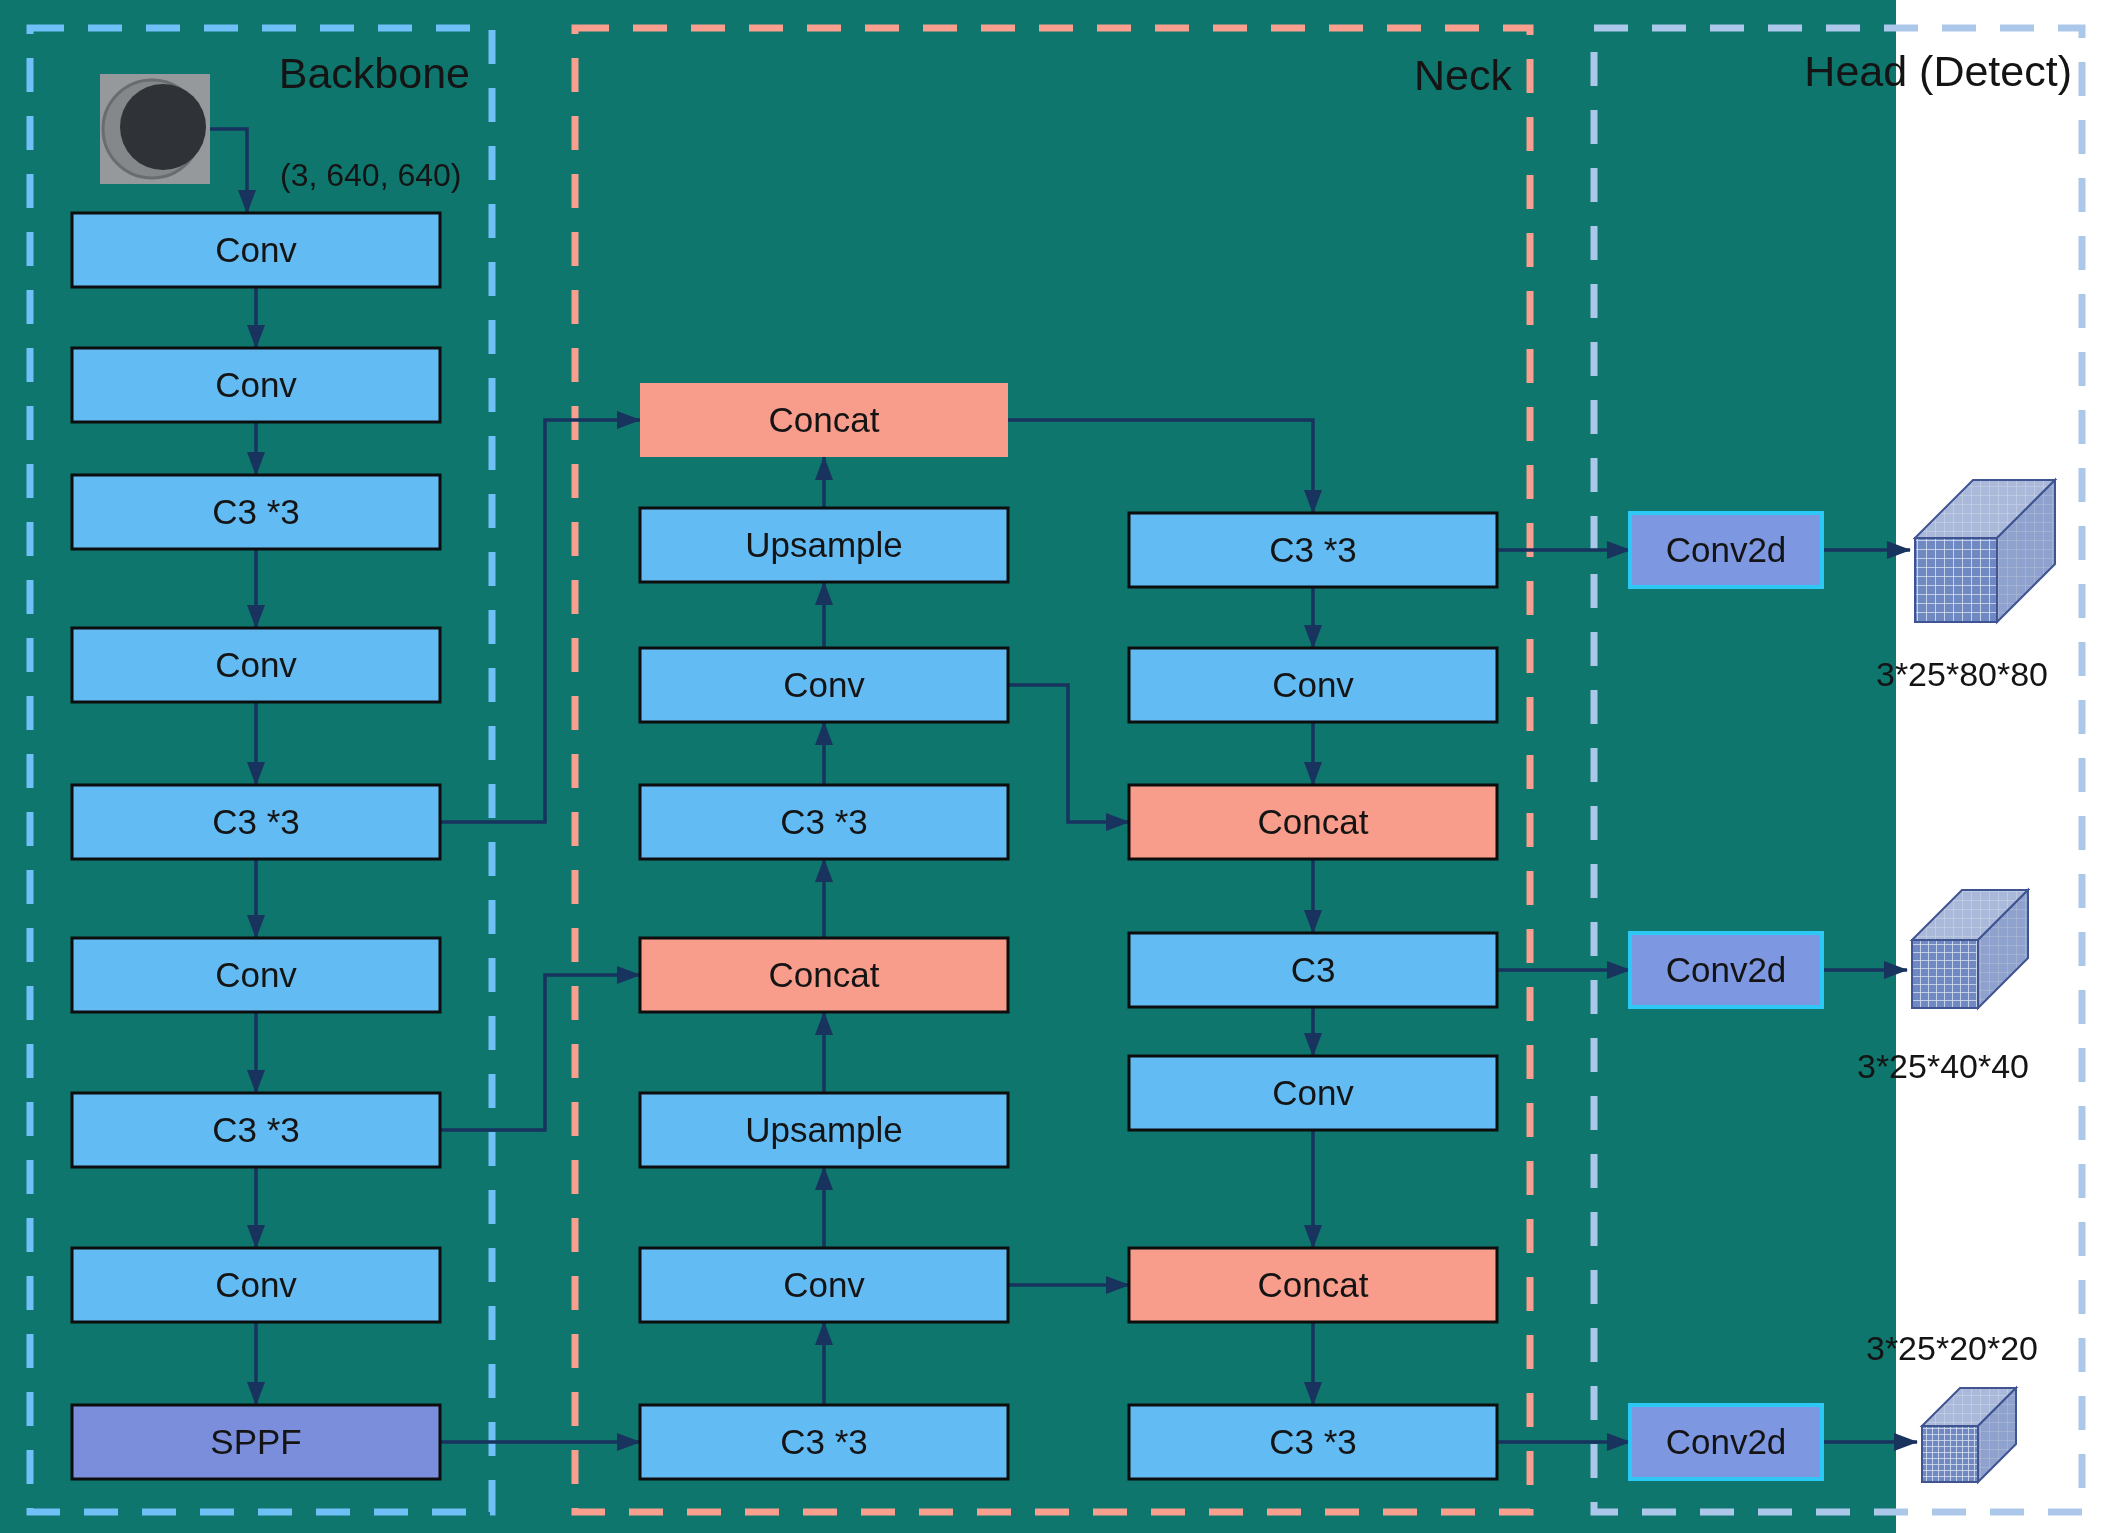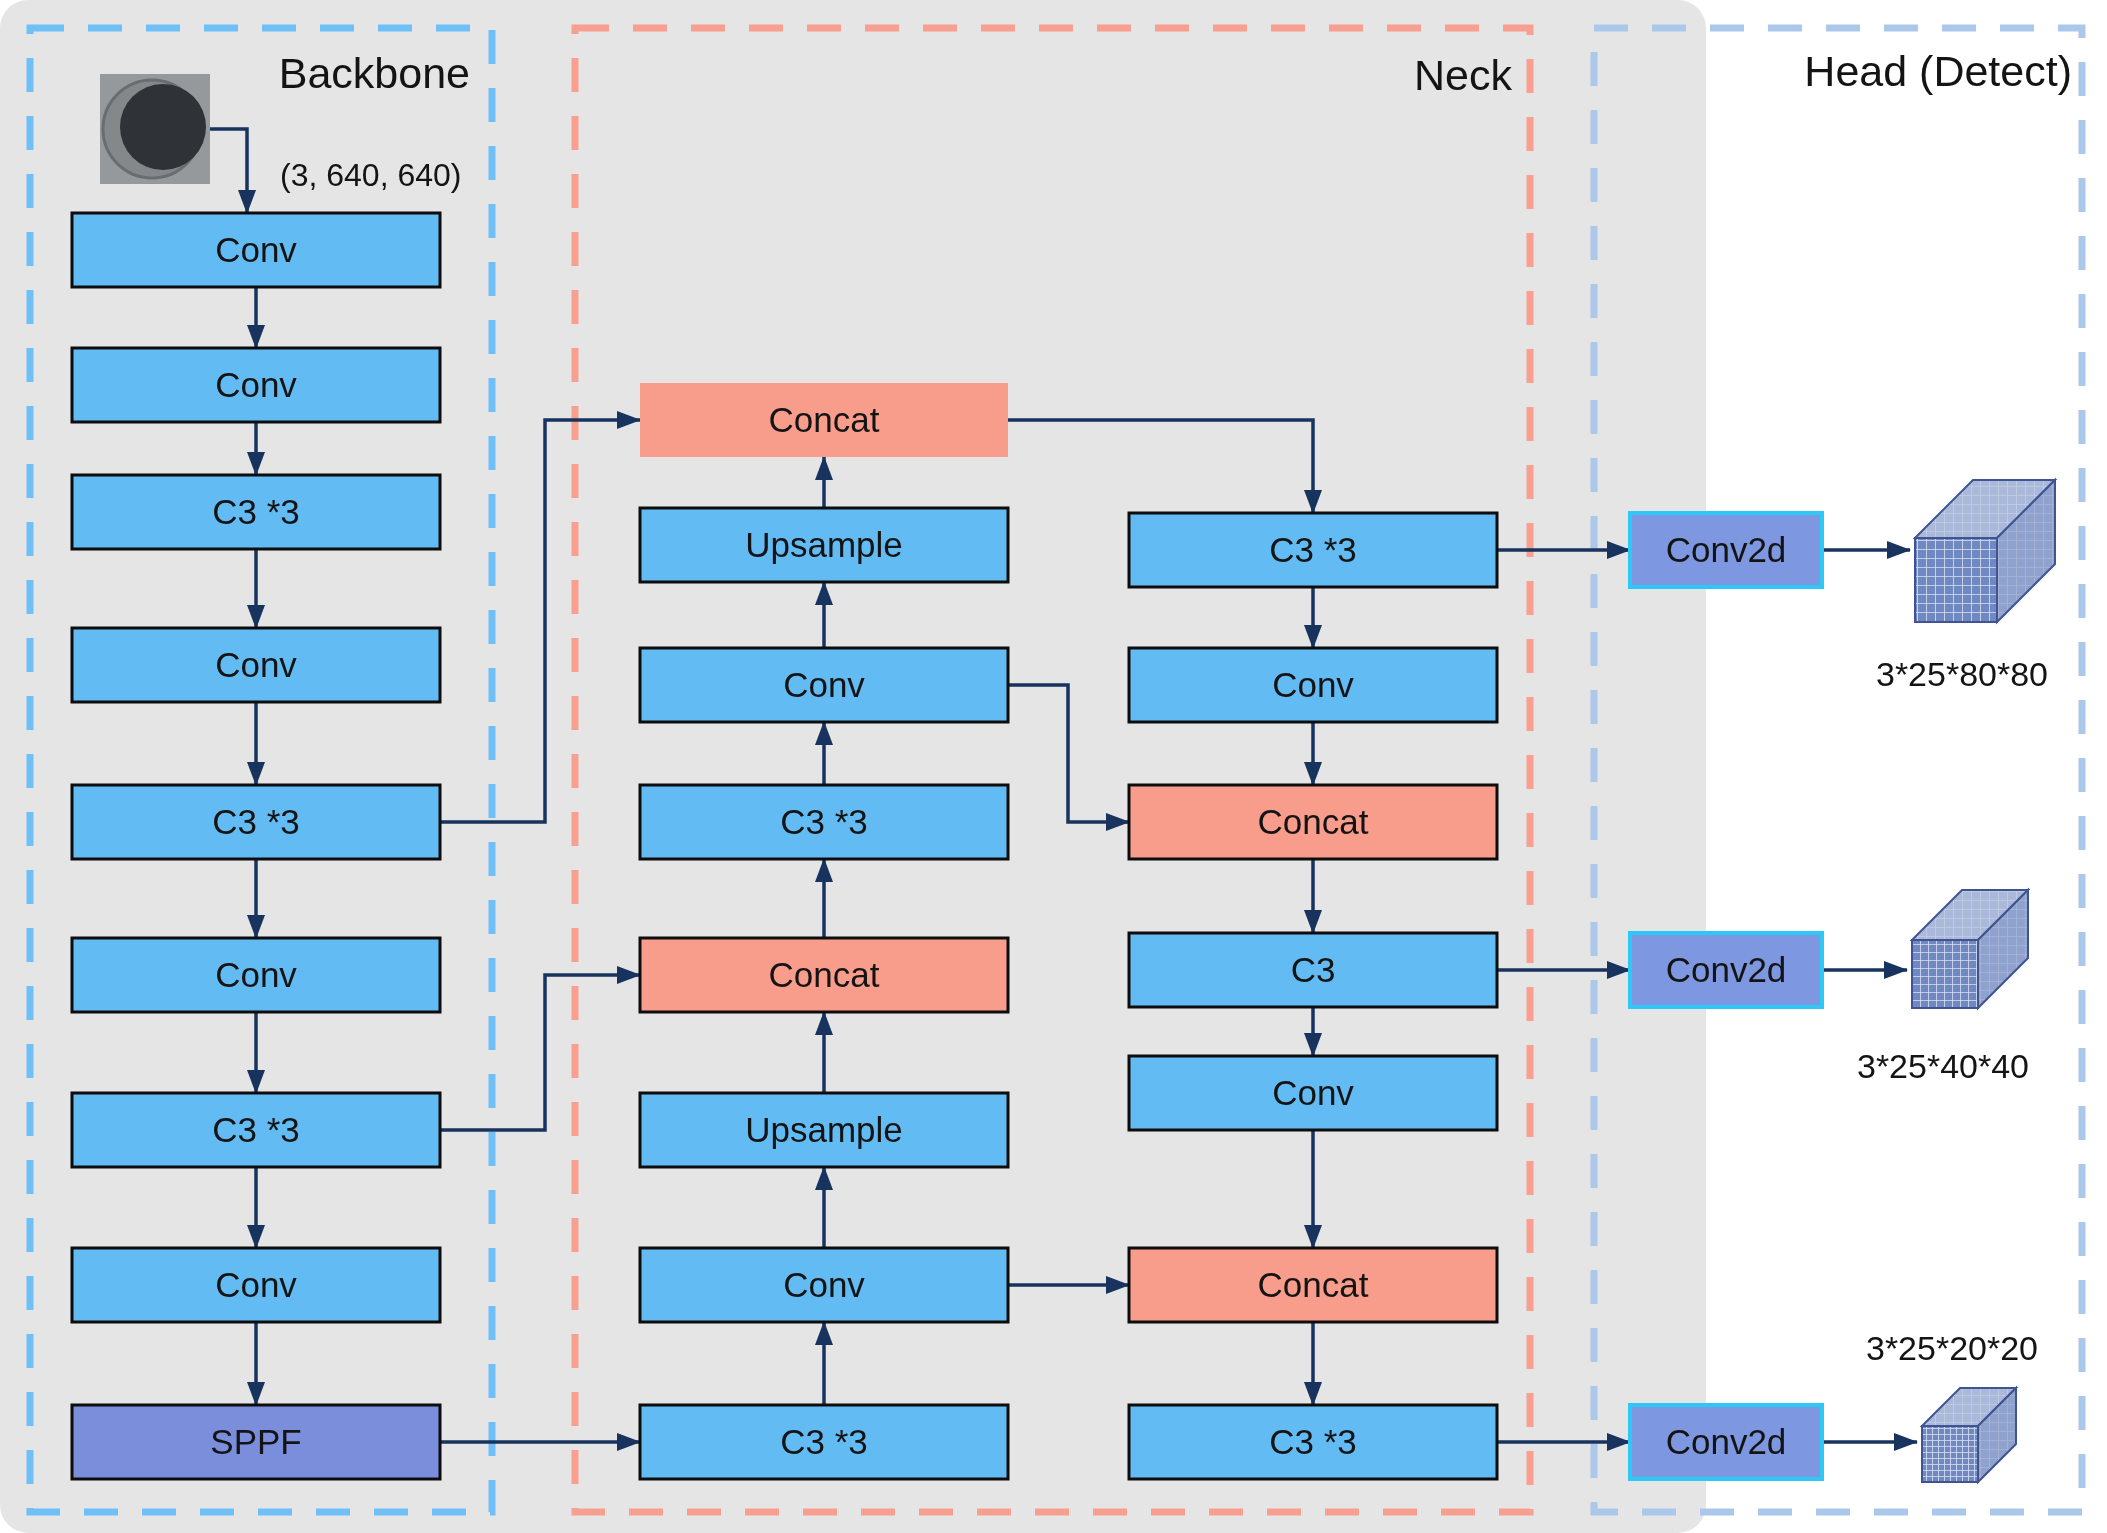--- a/index.html
+++ b/index.html
@@ -1,19 +1,18 @@
 <!DOCTYPE html>
 <html><head>
 <meta charset="utf-8">
 <style>
   html,body { margin:0; padding:0; background:#ffffff; }
   #stage {
-    position:relative; width:1706px; height:1533px; background:#e5e5e5;
+    position:relative; width:1896px; height:1533px; background:#0f766e;
     font-family:"Liberation Sans","DejaVu Sans",sans-serif;
-    border-radius:28px;
   }
   svg text {
     font-family:"Liberation Sans","DejaVu Sans",sans-serif;
     fill:#141414;
   }
   .region-title { font-size:43px; }
   .node-label  { font-size:35px; }
   .shape-label { font-size:34px; }
   .input-label { font-size:32px; }
 </style>

